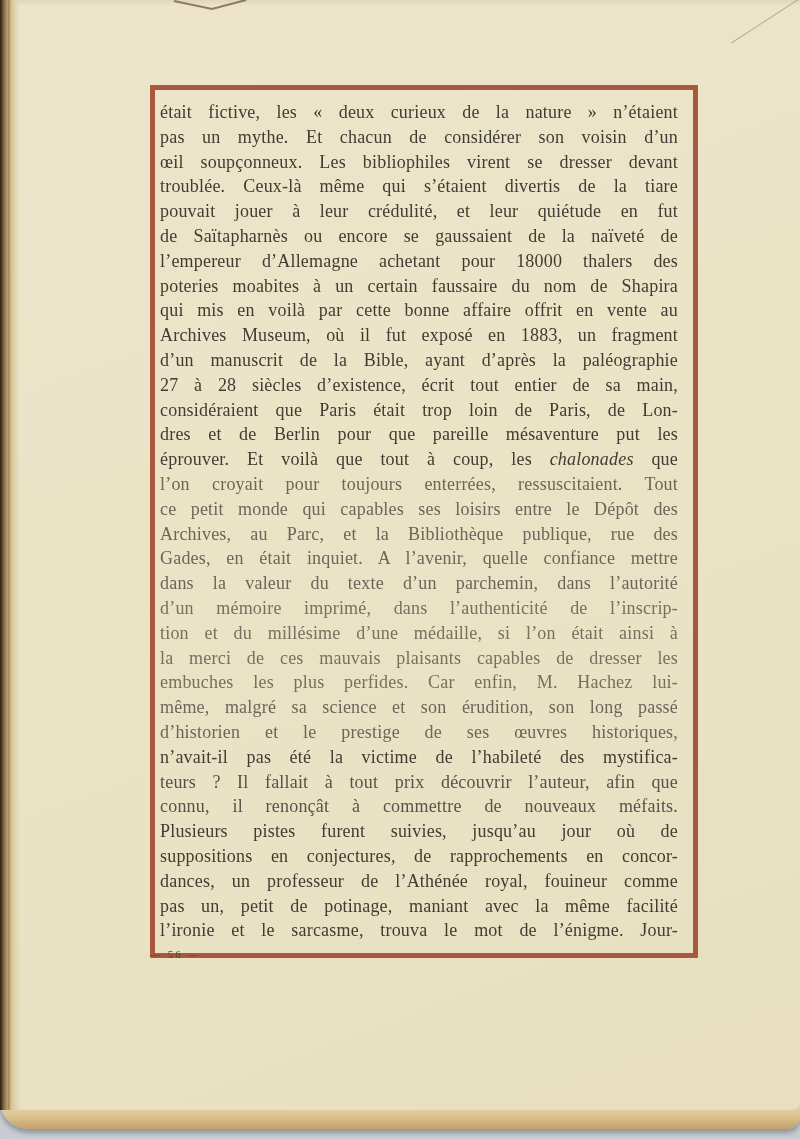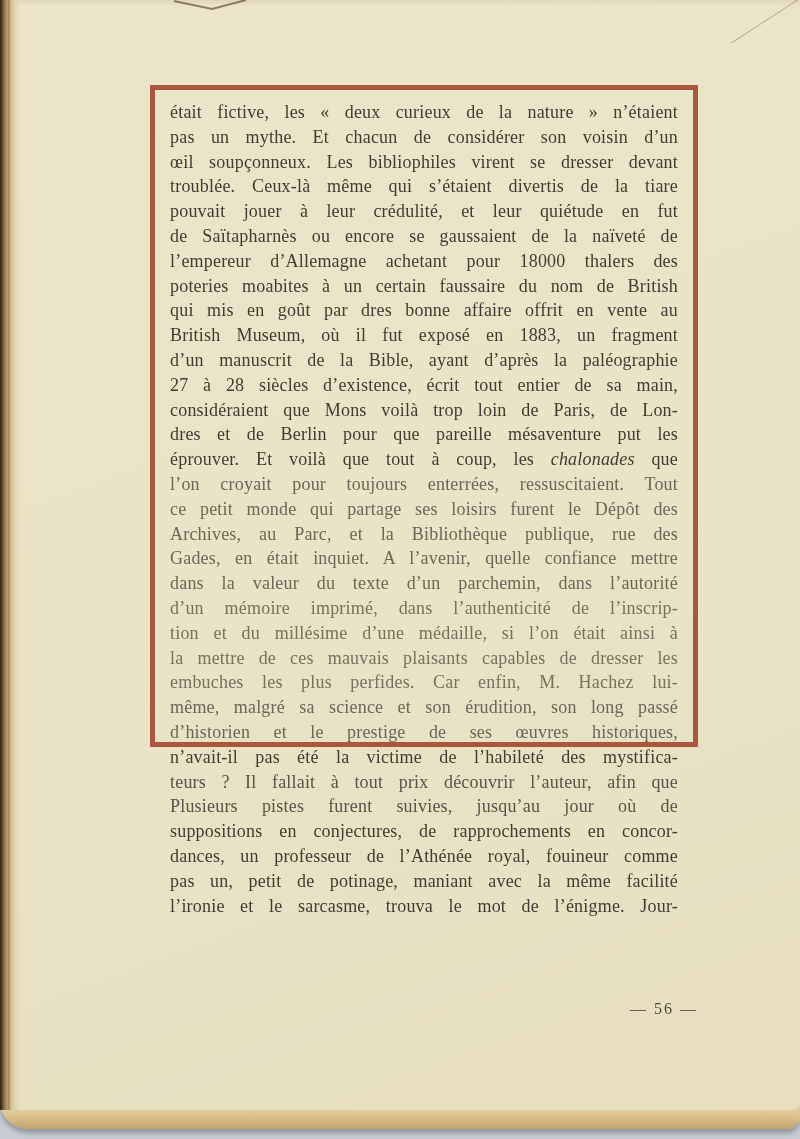--- a/index.html
+++ b/index.html
@@ -44,43 +44,43 @@
 
   
   .top-chevron{position:absolute;left:170px;top:0;}
   .crease{
     position:absolute;right:-14px;top:18px;width:90px;height:1px;
     background:rgba(110,90,60,.4);transform:rotate(-33deg);
   }
 
   
   .frame{
-    position:absolute;left:150px;top:85px;width:548px;height:662px;
+    position:absolute;left:150px;top:85px;width:548px;height:873px;
     box-sizing:border-box;border:5px solid var(--frame,#a9573e);
     border-radius:1px;
-    padding:10px 15px 0 15px;
+    padding:10px 15px 0 5px;
   }
   .text-block{width:100%;}
   .line{
     font-size:18px;line-height:24.8px;
     color:var(--ink,#3f3d33);
     text-align:justify;text-align-last:justify;
     letter-spacing:.2px;
     white-space:normal;
   }
   .line em{font-style:italic;}
   
   .line:nth-child(n+16):nth-child(-n+26){color:var(--ink_faded,#6a675a);}
   .line:nth-child(n+21):nth-child(-n+24){color:#74715f;}
   .line:nth-child(n+28):nth-child(-n+29){color:#56544a;}
 
   
   .folio{
-    position:absolute;left:150px;width:548px;top:1000px;
-    text-align:right;font-size:16px;letter-spacing:2px;
+    position:absolute;left:150px;width:548px;top:948px;
+    text-align:left;font-size:11px;letter-spacing:2px;
     color:#4c483b;
   }
 </style>
 </head>
 <body>
 
 <div class="scan">
 
   <div class="scanner-bg"></div>
   <div class="page-edge"></div>
@@ -96,41 +96,42 @@
 
     <div class="frame">
       <div class="text-block">
           <div class="line"><span>était fictive, les « deux curieux de la nature » n’étaient</span></div>
           <div class="line"><span>pas un mythe. Et chacun de considérer son voisin d’un</span></div>
           <div class="line"><span>œil soupçonneux. Les bibliophiles virent se dresser devant</span></div>
           <div class="line"><span>troublée. Ceux-là même qui s’étaient divertis de la tiare</span></div>
           <div class="line"><span>pouvait jouer à leur crédulité, et leur quiétude en fut</span></div>
           <div class="line"><span>de Saïtapharnès ou encore se gaussaient de la naïveté de</span></div>
           <div class="line"><span>l’empereur d’Allemagne achetant pour 18000 thalers des</span></div>
-          <div class="line"><span>poteries moabites à un certain faussaire du nom de British</span></div>
-          <div class="line"><span>qui mis en goût par dres bonne affaire offrit en vente au</span></div>
-          <div class="line"><span>British Museum, où il fut exposé en 1883, un fragment</span></div>
+          <div class="line"><span>poteries moabites à un certain faussaire du nom de Shapira</span></div>
+          <div class="line"><span>qui mis en voilà par cette bonne affaire offrit en vente au</span></div>
+          <div class="line"><span>Archives Museum, où il fut exposé en 1883, un fragment</span></div>
           <div class="line"><span>d’un manuscrit de la Bible, ayant d’après la paléographie</span></div>
           <div class="line"><span>27 à 28 siècles d’existence, écrit tout entier de sa main,</span></div>
-          <div class="line"><span>considéraient que Mons voilà trop loin de Paris, de Lon-</span></div>
+          <div class="line"><span>considéraient que Paris était trop loin de Paris, de Lon-</span></div>
           <div class="line"><span>dres et de Berlin pour que pareille mésaventure put les</span></div>
           <div class="line"><span>éprouver. Et voilà que tout à coup, les </span><em>chalonades</em><span> que</span></div>
           <div class="line"><span>l’on croyait pour toujours enterrées, ressuscitaient. Tout</span></div>
-          <div class="line"><span>ce petit monde qui partage ses loisirs furent le Dépôt des</span></div>
+          <div class="line"><span>ce petit monde qui capables ses loisirs entre le Dépôt des</span></div>
           <div class="line"><span>Archives, au Parc, et la Bibliothèque publique, rue des</span></div>
           <div class="line"><span>Gades, en était inquiet. A l’avenir, quelle confiance mettre</span></div>
           <div class="line"><span>dans la valeur du texte d’un parchemin, dans l’autorité</span></div>
           <div class="line"><span>d’un mémoire imprimé, dans l’authenticité de l’inscrip-</span></div>
           <div class="line"><span>tion et du millésime d’une médaille, si l’on était ainsi à</span></div>
-          <div class="line"><span>la mettre de ces mauvais plaisants capables de dresser les</span></div>
+          <div class="line"><span>la merci de ces mauvais plaisants capables de dresser les</span></div>
           <div class="line"><span>embuches les plus perfides. Car enfin, M. Hachez lui-</span></div>
           <div class="line"><span>même, malgré sa science et son érudition, son long passé</span></div>
           <div class="line"><span>d’historien et le prestige de ses œuvres historiques,</span></div>
           <div class="line"><span>n’avait-il pas été la victime de l’habileté des mystifica-</span></div>
           <div class="line"><span>teurs ? Il fallait à tout prix découvrir l’auteur, afin que</span></div>
+          <div class="line"><span>connu, il renonçât à commettre de nouveaux méfaits.</span></div>
           <div class="line"><span>Plusieurs pistes furent suivies, jusqu’au jour où de</span></div>
           <div class="line"><span>suppositions en conjectures, de rapprochements en concor-</span></div>
           <div class="line"><span>dances, un professeur de l’Athénée royal, fouineur comme</span></div>
           <div class="line"><span>pas un, petit de potinage, maniant avec la même facilité</span></div>
           <div class="line"><span>l’ironie et le sarcasme, trouva le mot de l’énigme. Jour-</span></div>
         </div>
     </div>
 
     <div class="folio">— 56 —</div>
   </div>

